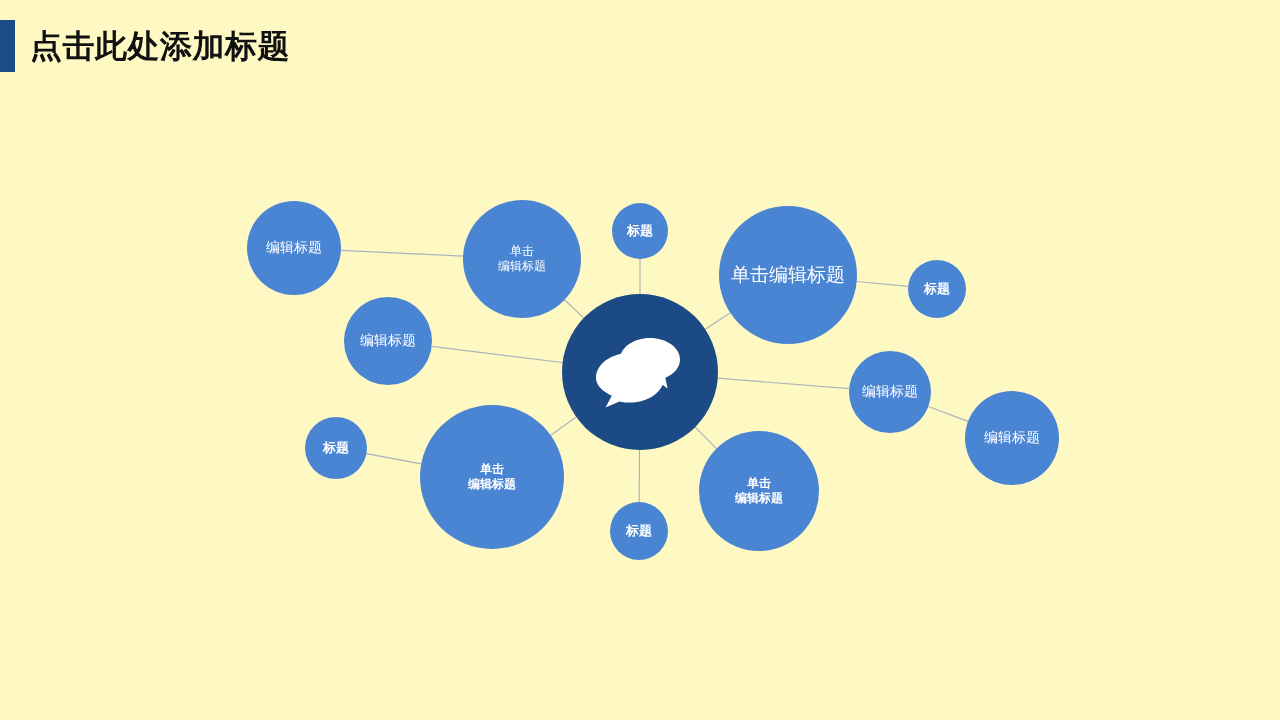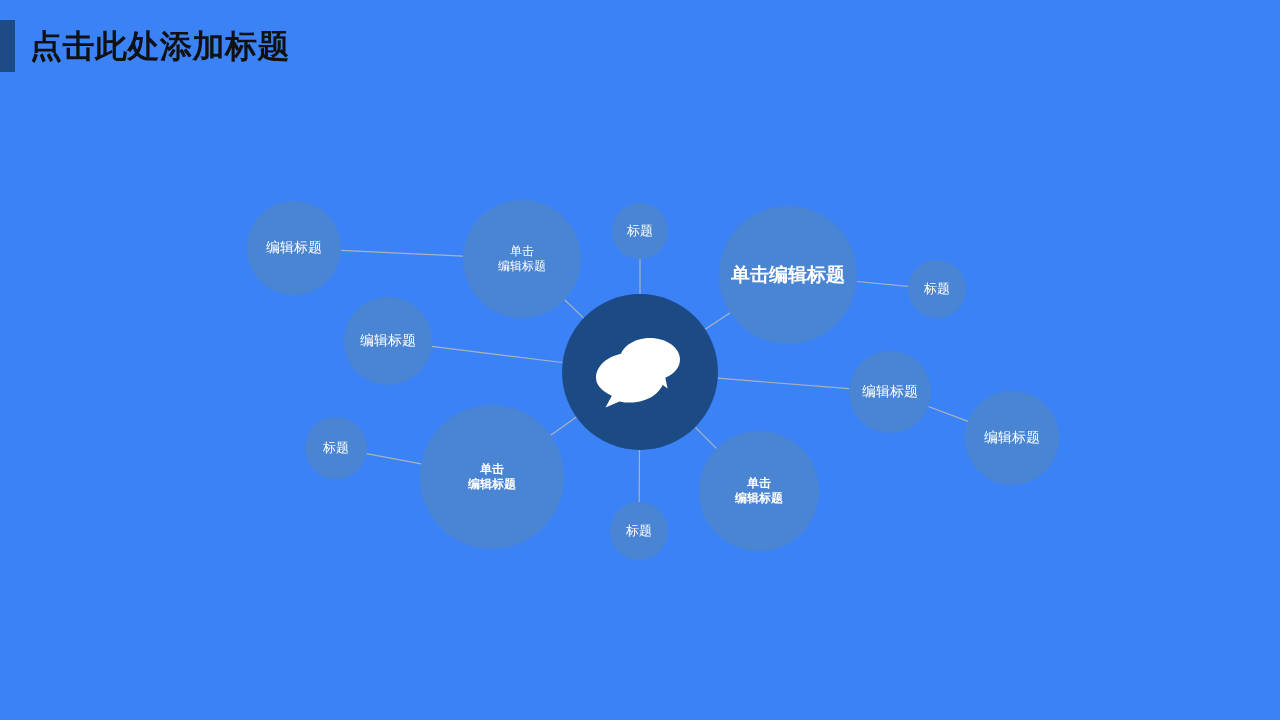--- a/index.html
+++ b/index.html
@@ -15,21 +15,21 @@
     overflow: hidden;
     position: relative;
   }
 
   
   .slide {
     position: absolute;
     inset: 0;
     width: 1280px;
     height: 720px;
-    background: #3b82f6;
+    background: #fef9c3;
   }
 
   
   .title-bar {
     position: absolute;
     left: 0;
     top: 20px;
     width: 15px;
     height: 52px;
     background: #1d4b85;
@@ -75,21 +75,21 @@
     text-align: center;
     color: #ffffff;
     box-sizing: border-box;
   }
   .node .node-label {
     display: block;
     line-height: 1.25;
     white-space: pre-line;
     padding: 0 4px;
   }
-  .node.sz-small .node-label  { font-size: 13px; font-weight: normal; text-align: right; }
+  .node.sz-small .node-label  { font-size: 13px; font-weight: bold; text-align: right; }
   .node.sz-medium .node-label { font-size: 14px; font-weight: normal; }
   .node.sz-large .node-label  { font-size: 12px; font-weight: normal; }
   .node.sz-xlarge .node-label { font-size: 19px; font-weight: bold; }
 
   
   .hub {
     position: absolute;
     border-radius: 50%;
     background: #1c4a85;
     display: flex;
@@ -160,21 +160,21 @@
           <span class="node-label">编辑标题</span>
         </div>
         <div class="node sz-large" id="node-top-left-large" style="left: 463px; top: 200px; width: 118px; height: 118px; background: rgb(74, 133, 211);">
           <span class="node-label">单击
 编辑标题</span>
         </div>
         <div class="node sz-small" id="node-top-center-small" style="left: 612px; top: 203px; width: 56px; height: 56px; background: rgb(74, 133, 211);">
           <span class="node-label">标题</span>
         </div>
         <div class="node sz-xlarge" id="node-top-right-xlarge" style="left: 719px; top: 206px; width: 138px; height: 138px; background: rgb(74, 133, 211);">
-          <span class="node-label" style="font-weight: bold; text-align: right;">单击编辑标题</span>
+          <span class="node-label" style="font-weight: normal; text-align: right;">单击编辑标题</span>
         </div>
         <div class="node sz-small" id="node-right-small" style="left: 908px; top: 260px; width: 58px; height: 58px; background: rgb(74, 133, 211);">
           <span class="node-label">标题</span>
         </div>
         <div class="node sz-medium" id="node-right-inner" style="left: 849px; top: 351px; width: 82px; height: 82px; background: rgb(74, 133, 211);">
           <span class="node-label">编辑标题</span>
         </div>
         <div class="node sz-medium" id="node-right-outer" style="left: 965px; top: 391px; width: 94px; height: 94px; background: rgb(74, 133, 211);">
           <span class="node-label">编辑标题</span>
         </div>

